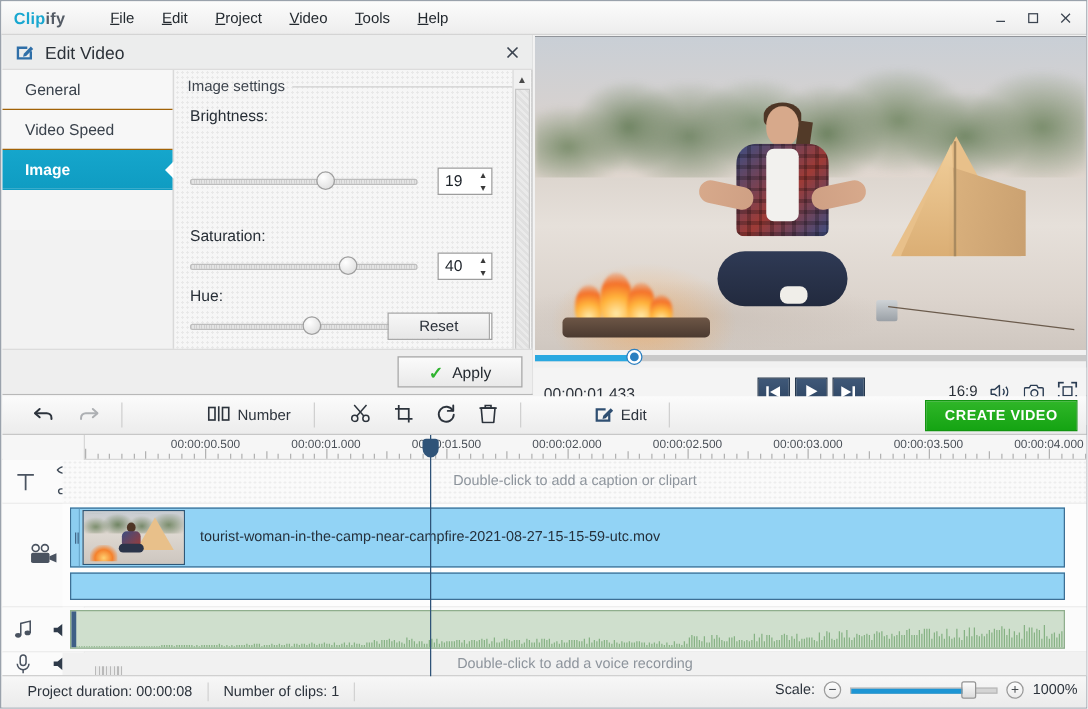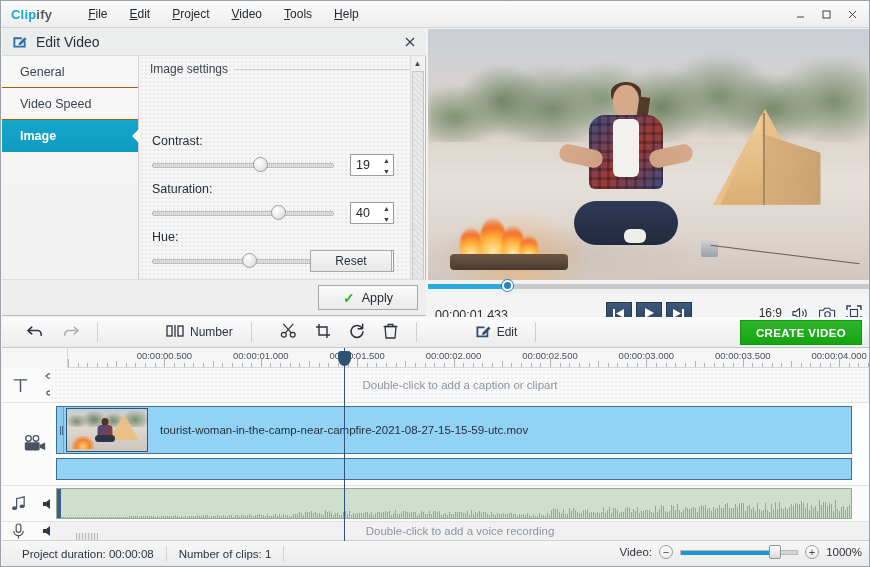--- a/index.html
+++ b/index.html
@@ -548,24 +548,24 @@
       <div id="tabfill"></div>
     </div>
 
     <div id="settingsarea">
       <div id="grouphead">
         <span class="gtitle">Image settings</span>
         <span class="gline"></span>
       </div>
 
       <div class="ctrl" style="top:30px;">
+        <div class="lbl">Brightness:</div>
       </div>
 
       <div class="ctrl" style="top:78px;">
-        <div class="lbl">Contrast:</div>
         <div class="row">
           <div class="slider">
             <div class="track"></div>
             <div class="thumb" id="th1" style="left: 105.56px;"></div>
           </div>
           <div class="spin">
             <span class="val">19</span>
             <span class="arrows">
                 <span>▲</span>
                 <span>▼</span>
@@ -1421,21 +1421,21 @@
     </div>
   </div>
 
   <div id="statusbar">
     <div style="width:8px;"></div>
     <span class="stat">Project duration:  00:00:08</span>
     <span class="ssep"></span>
     <span class="stat">Number of clips: 1</span>
     <span class="ssep"></span>
     <div id="scalewrap">
-      <span class="slabel">Video:</span>
+      <span class="slabel">Scale:</span>
       <span class="circbtn">−</span>
       <div id="scaleslider">
         <div class="strack"></div>
         <div class="sfill" id="sfill" style="width: 95.12px;"></div>
         <div class="sthumb" id="sthumb" style="left: 95.12px;"></div>
       </div>
       <span class="circbtn">+</span>
       <span id="scaleval">1000%</span>
     </div>
   </div>

